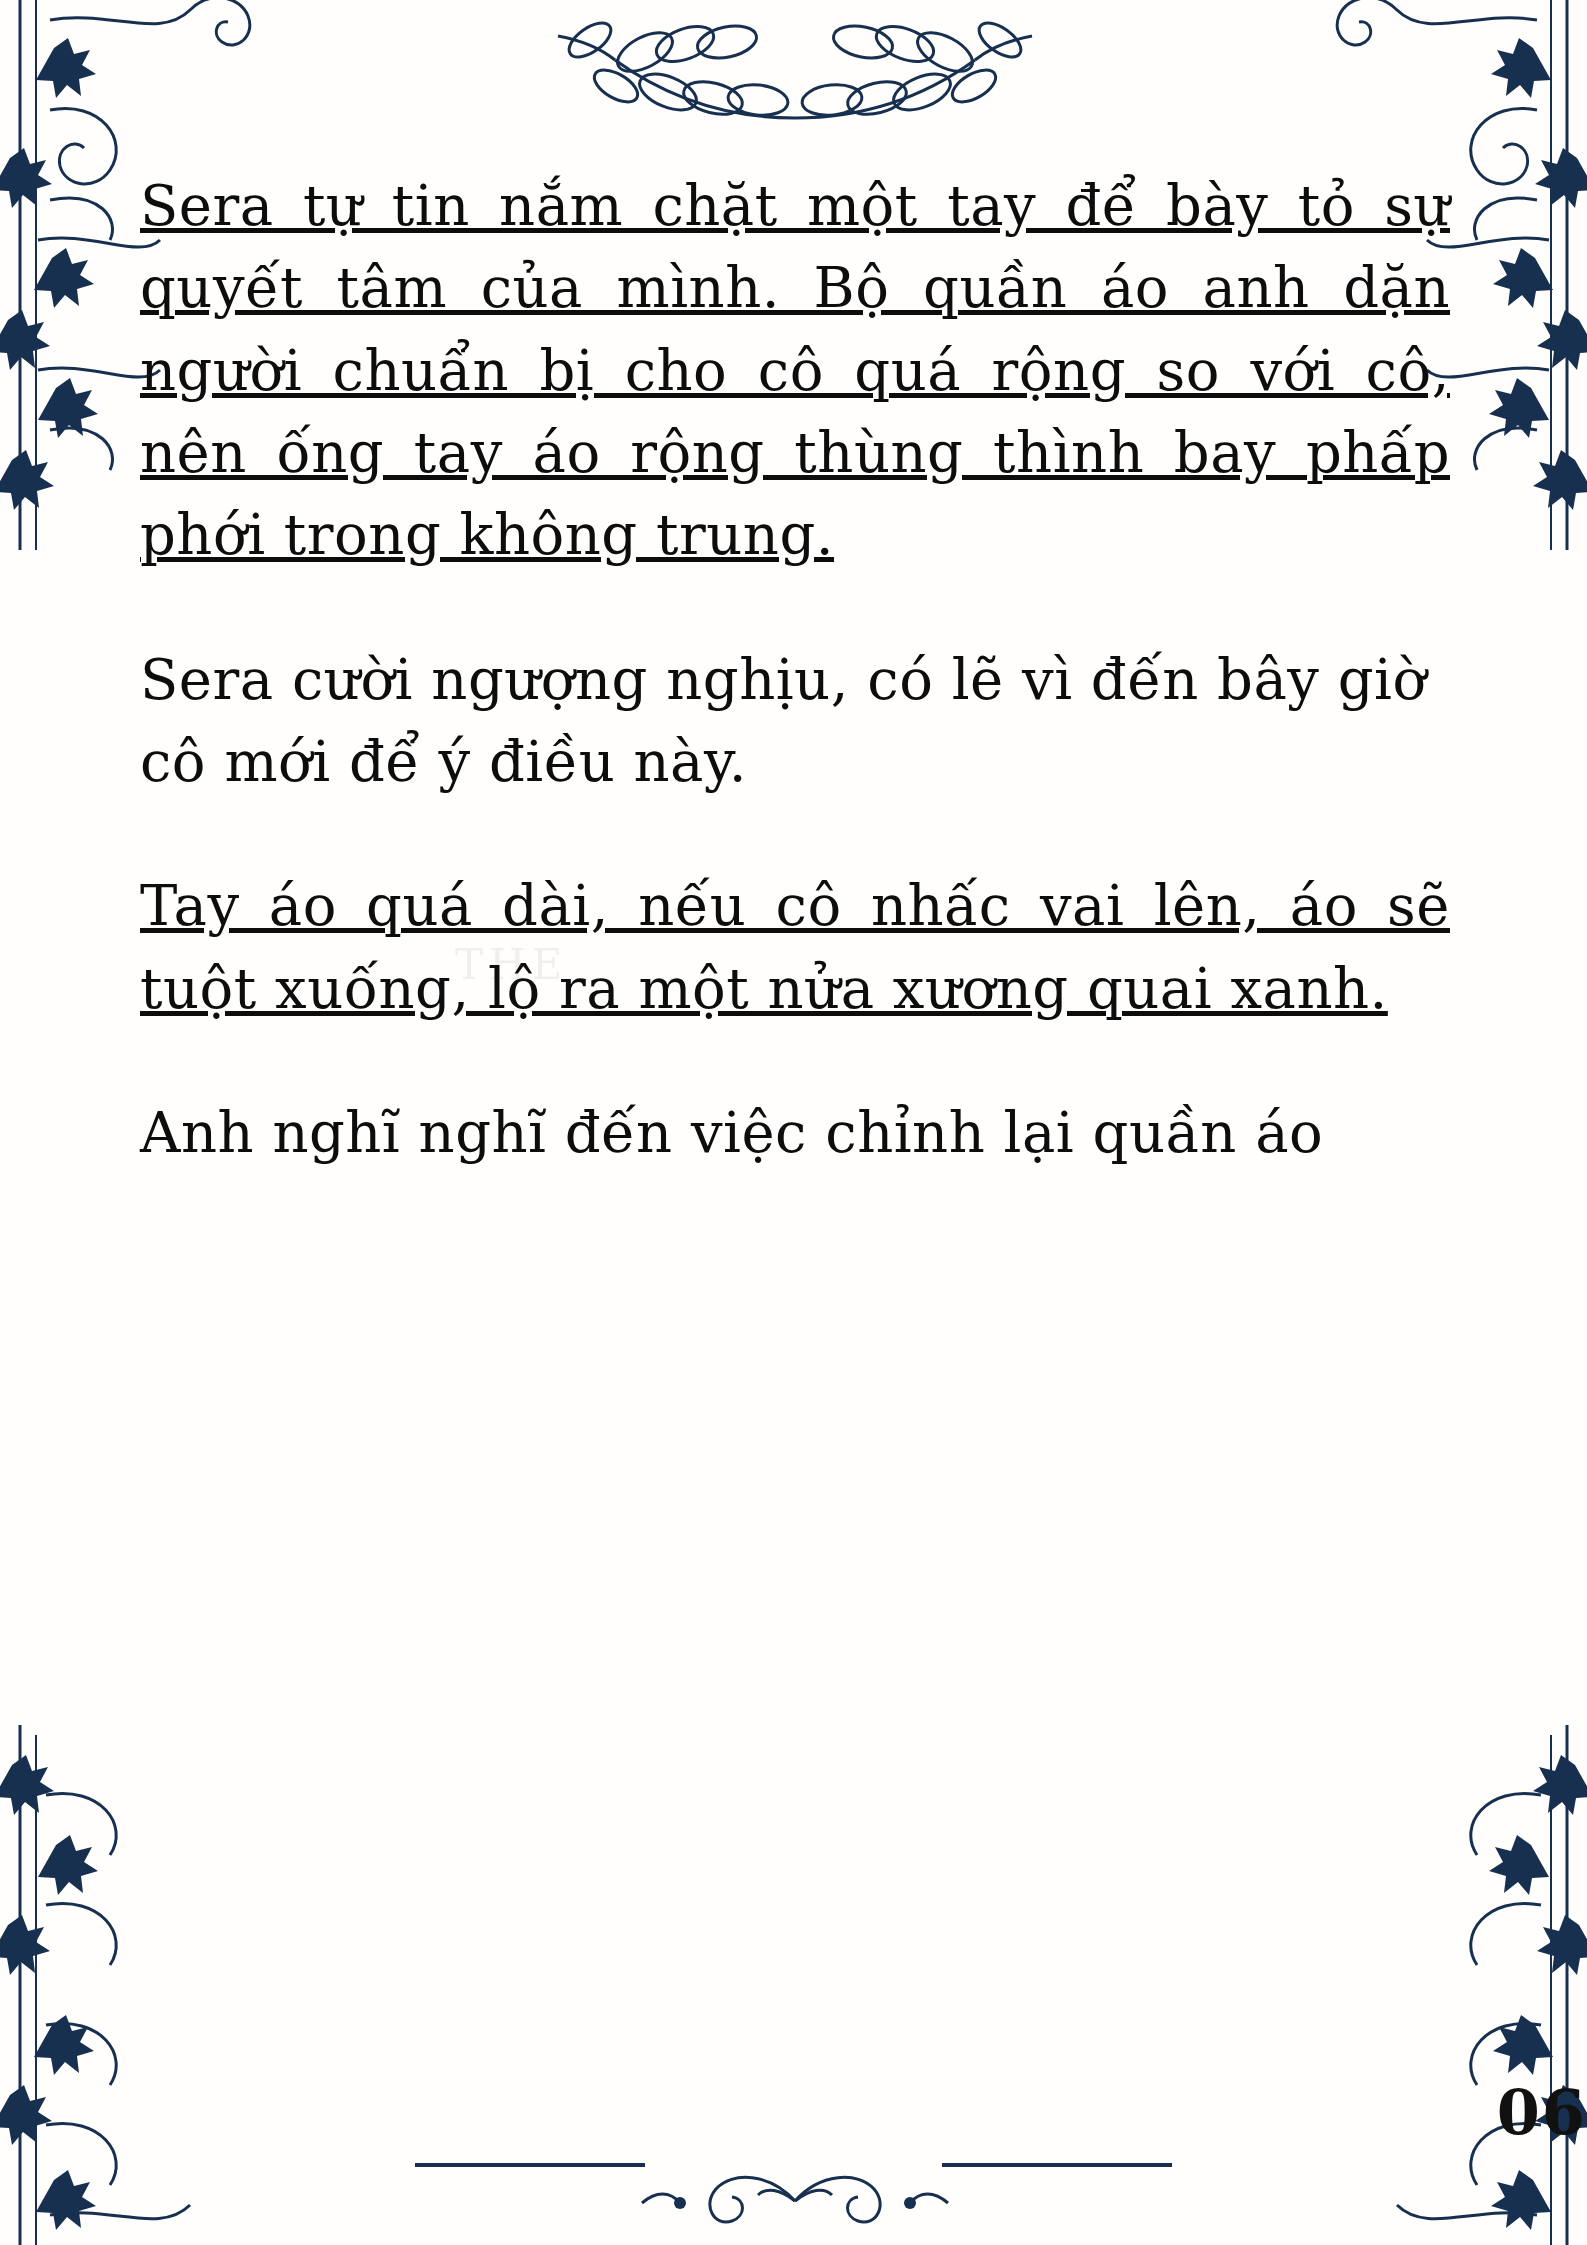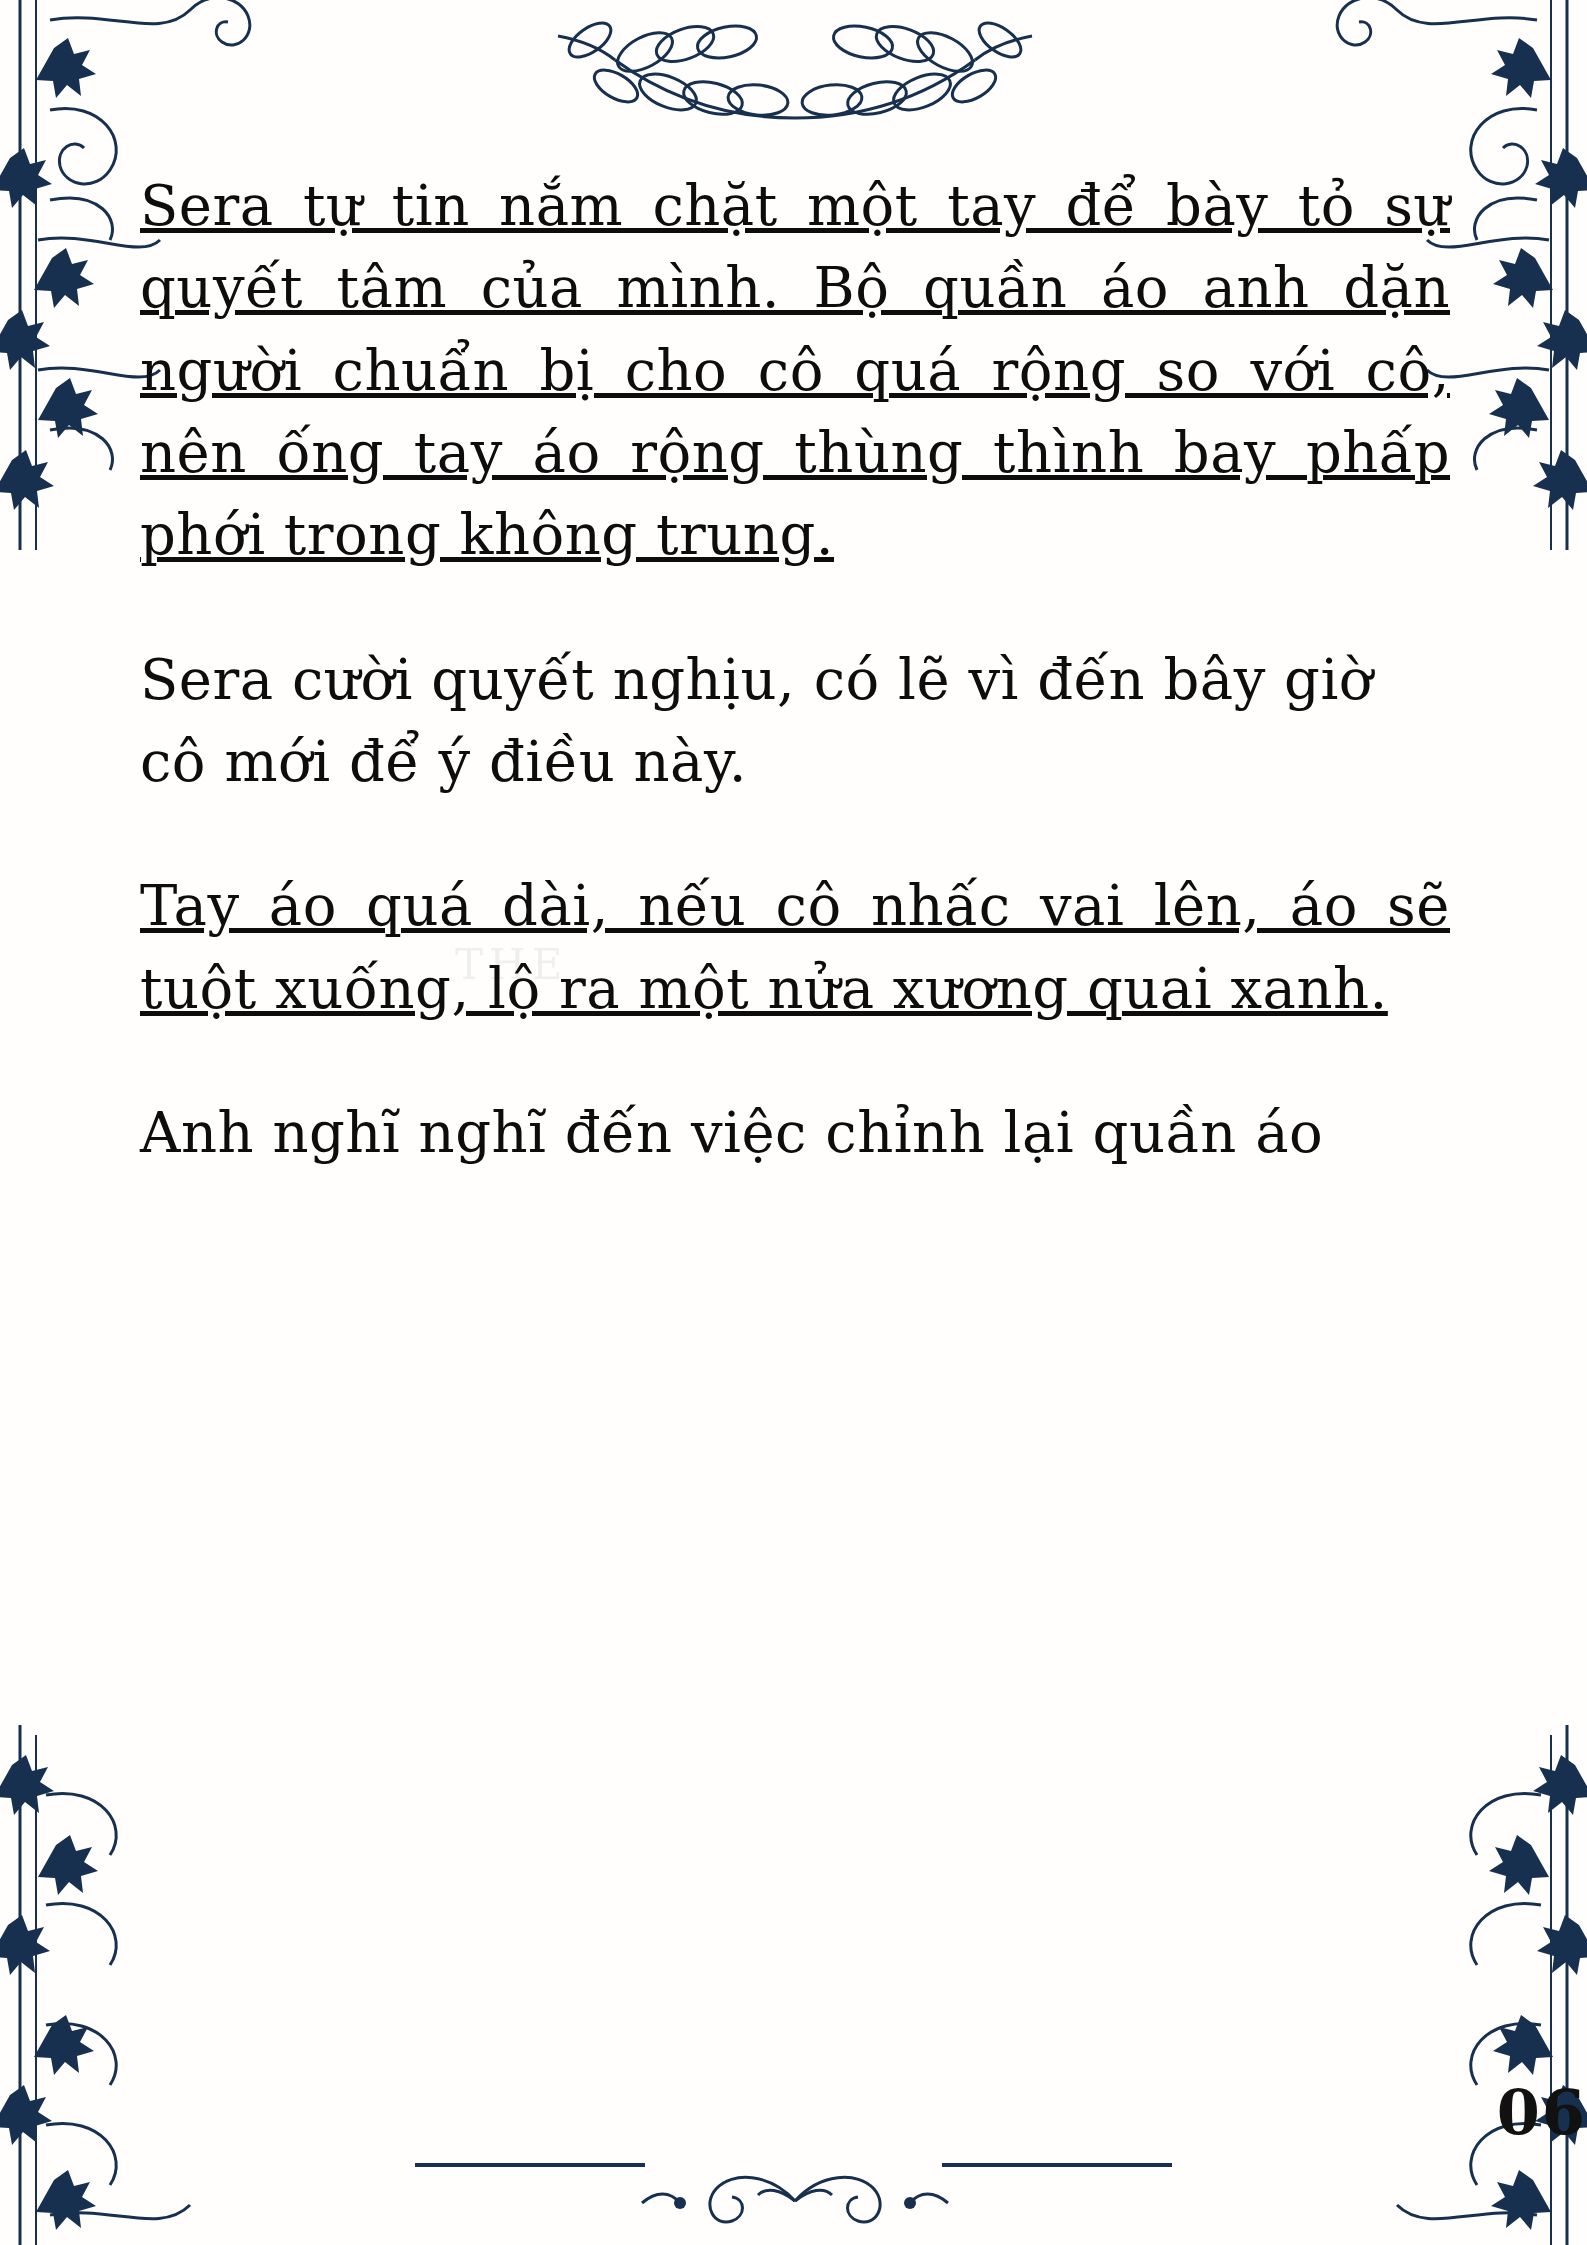--- a/index.html
+++ b/index.html
@@ -258,21 +258,21 @@
     <path d="M262 88 C276 76 290 76 300 88"></path>
     <path d="M568 88 C554 76 540 76 530 88"></path>
   </svg>
 
   <div class="watermark">
     <div class="wm-small">THE</div>
   </div>
 
   <div class="content">
     <p class="para justify">Sera tự tin nắm chặt một tay để bày tỏ sự quyết tâm của mình. Bộ quần áo anh dặn người chuẩn bị cho cô quá rộng so với cô, nên ống tay áo rộng thùng thình bay phấp phới trong không trung.</p>
-    <p class="para">Sera cười quyết nghịu, có lẽ vì đến bây giờ cô mới để ý điều này.</p>
+    <p class="para">Sera cười ngượng nghịu, có lẽ vì đến bây giờ cô mới để ý điều này.</p>
     <p class="para justify">Tay áo quá dài, nếu cô nhấc vai lên, áo sẽ tuột xuống, lộ ra một nửa xương quai xanh.</p>
     <p class="para">Anh nghĩ nghĩ đến việc chỉnh lại quần áo</p>
   </div>
 
   <div class="bottom-rule left"></div>
   <div class="bottom-rule right"></div>
 
   <div class="page-number">06</div>
 </div>
 

